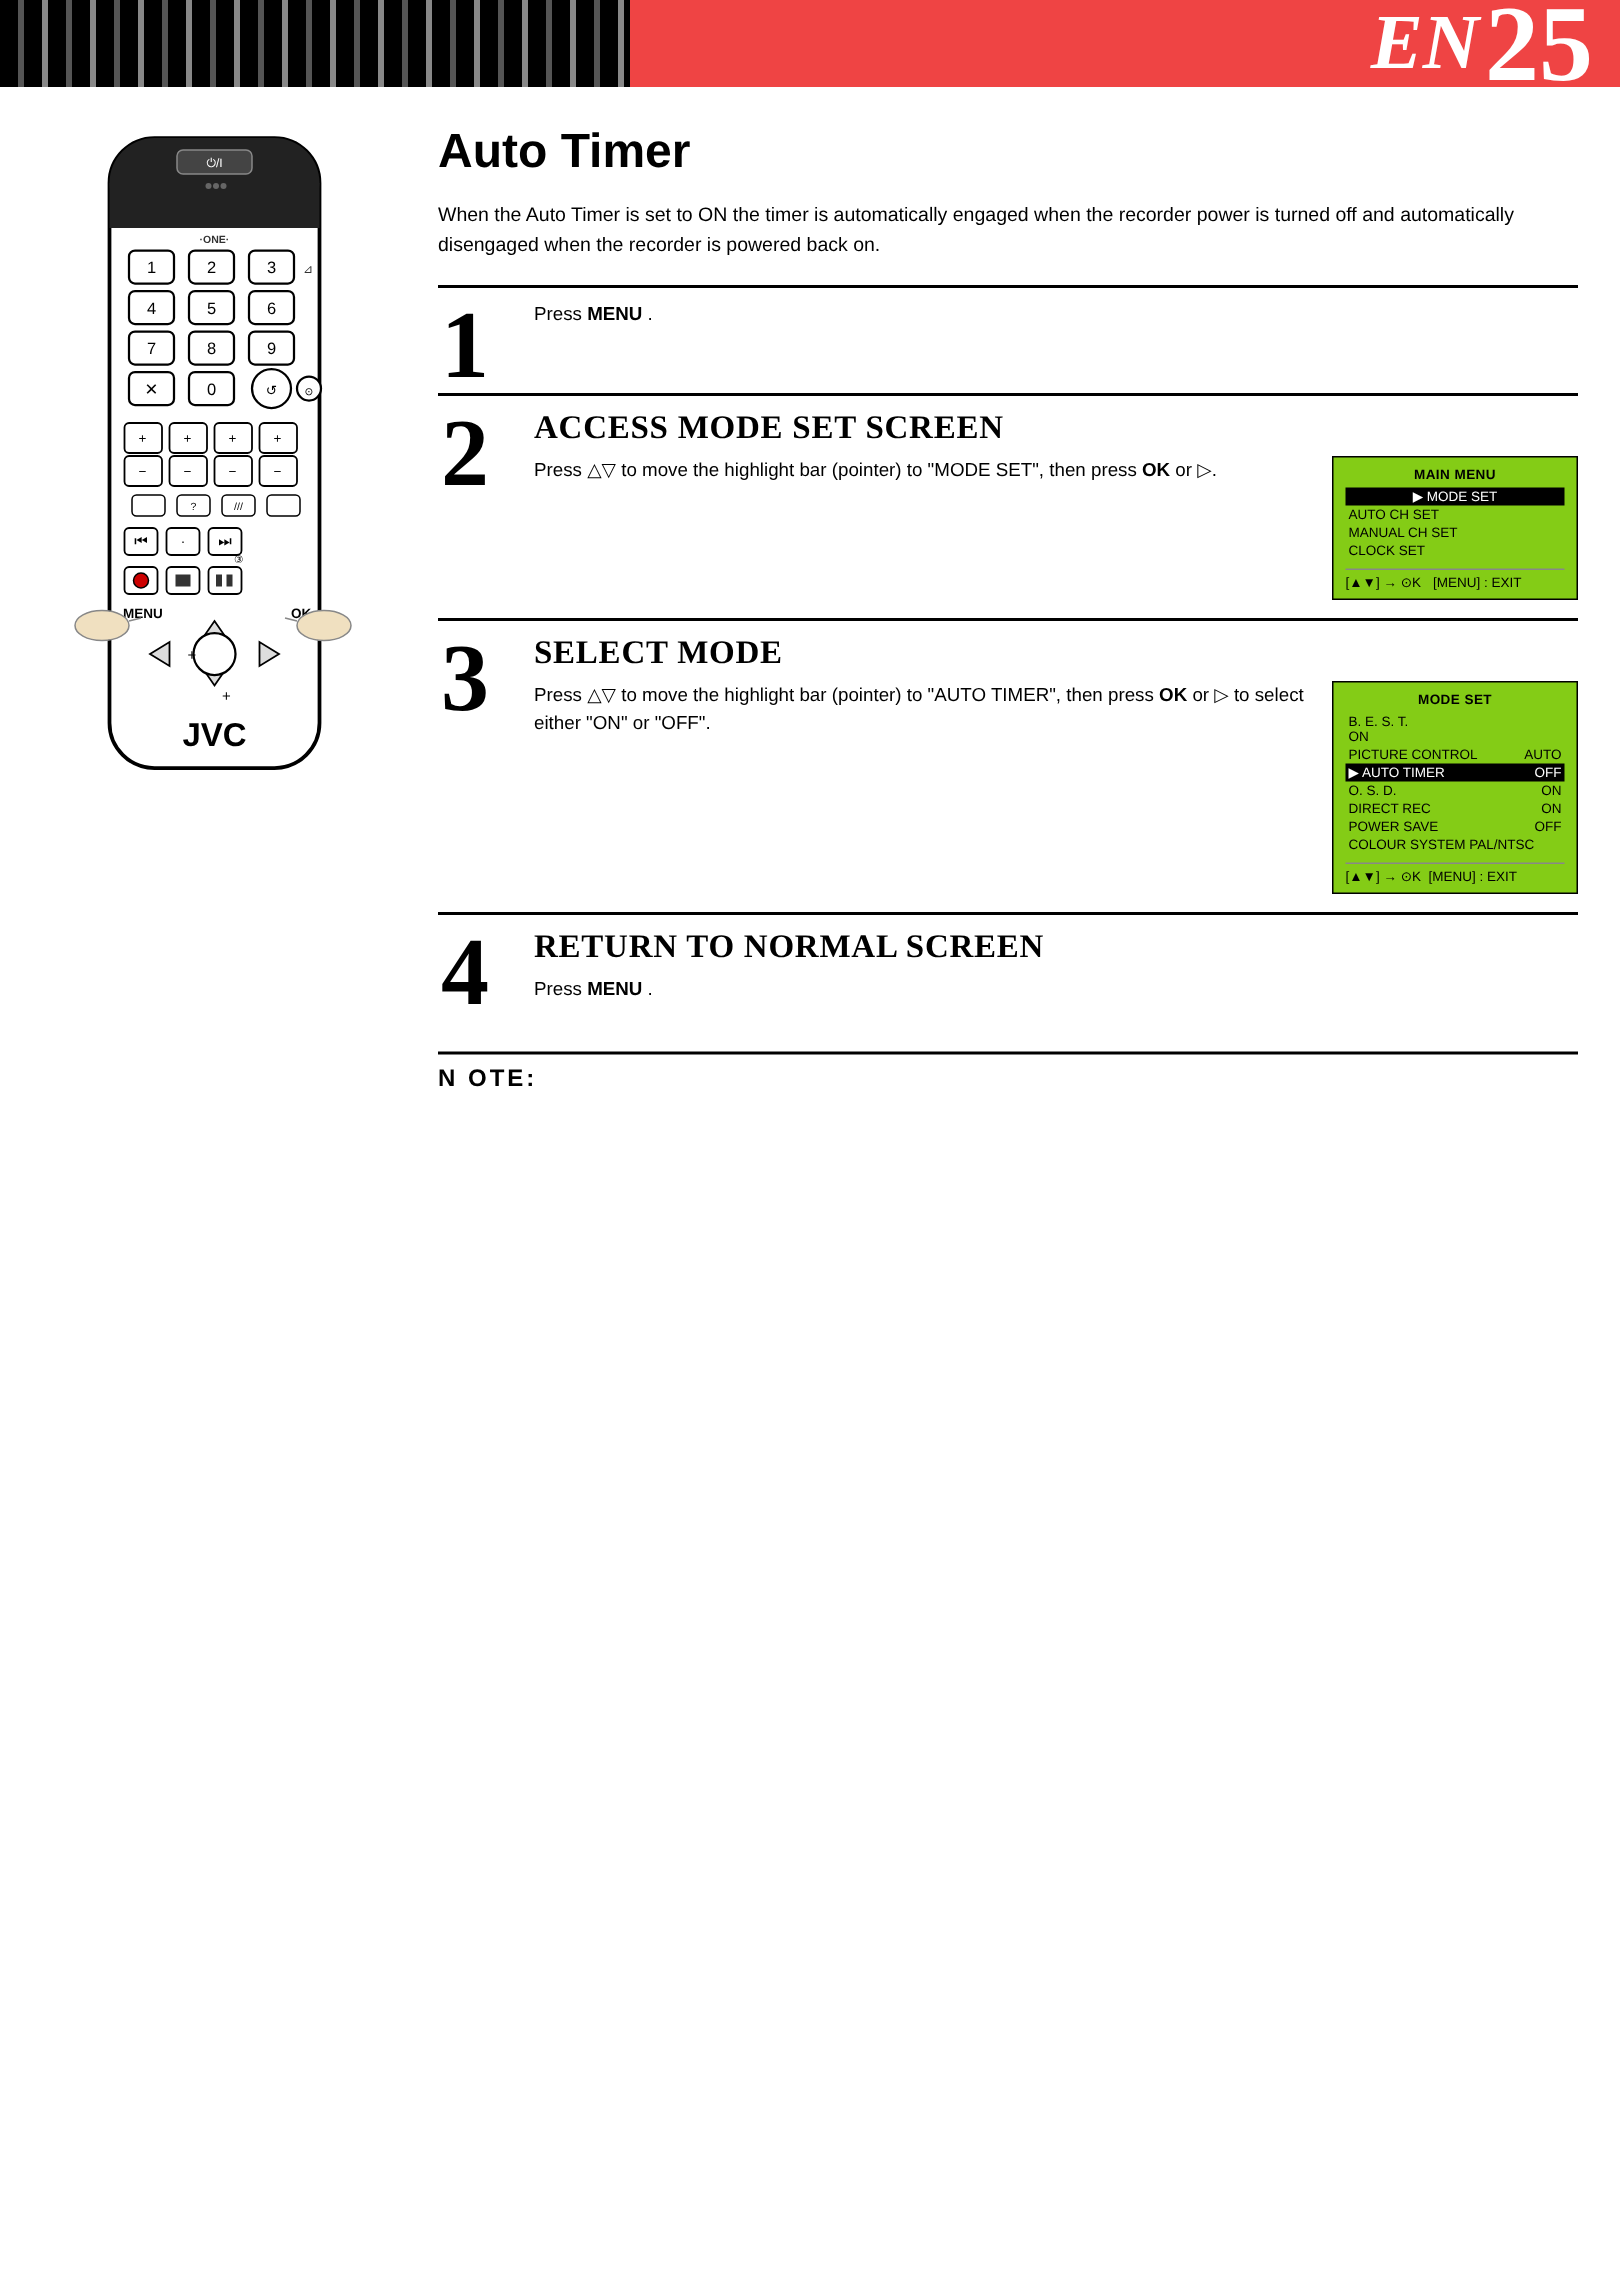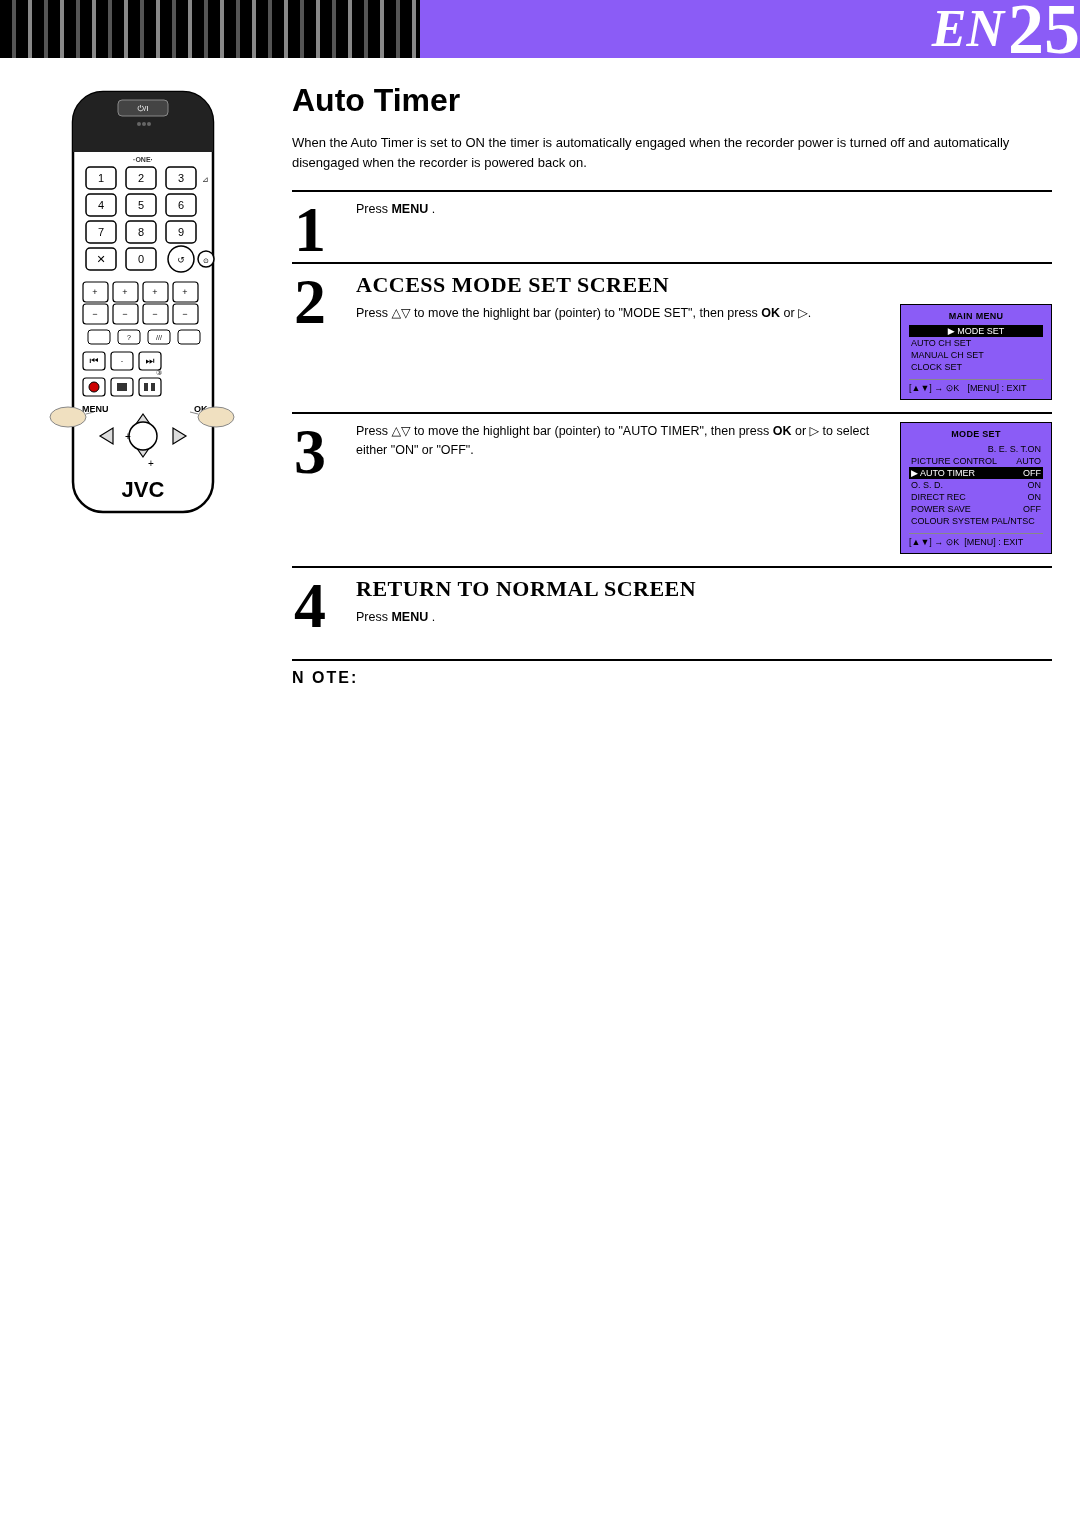--- a/index.html
+++ b/index.html
@@ -9,24 +9,25 @@
       background: #fff;
       font-family: Arial, Helvetica, sans-serif;
       font-size: 14px;
       color: #000;
     }
 
     
     .header-bar {
       width: 100%;
       height: 58px;
-      background: #8b5cf6;
+      background: #ef4444;
       display: flex;
       align-items: center;
       justify-content: flex-end;
+      padding-right: 18px;
       position: relative;
     }
     .header-stripe {
       position: absolute;
       left: 0; top: 0;
       width: 420px; height: 100%;
       background: repeating-linear-gradient(
         90deg,
         #000 0px, #000 12px,
         #555 12px, #555 16px,
@@ -127,23 +128,23 @@
     }
     .step-text-part {
       flex: 1;
     }
 
     
     .screen-box {
       border: 1.5px solid #000;
       padding: 6px 8px;
       font-size: 10px;
-      width: 152px;
+      width: 164px;
       flex-shrink: 0;
-      background: #8b5cf6;
+      background: #84cc16;
     }
     .screen-title {
       text-align: center;
       font-size: 9px;
       font-weight: bold;
       margin-bottom: 4px;
       letter-spacing: 0.3px;
     }
     .screen-item {
       font-size: 9px;
@@ -356,29 +357,30 @@
               <span>&nbsp;&nbsp;[MENU] : EXIT</span>
             </div>
           </div>
         </div>
       </div>
     </div>
 
     <div class="step">
       <div class="step-number">3</div>
       <div class="step-content">
+        <div class="step-heading">SELECT MODE</div>
         <div class="step-with-screen">
           <div class="step-text-part">
             <div class="step-body">
               Press △▽ to move the highlight bar (pointer) to "AUTO TIMER", then press <strong>OK</strong> or ▷ to select either "ON" or "OFF".
             </div>
           </div>
           <div class="screen-box">
             <div class="screen-title">MODE SET</div>
-            <div style="display:flex;justify-content:flex-end;" class="screen-item">
+            <div style="display:flex;justify-content:flex-start;flex-direction:column;" class="screen-item">
               <span>B. E. S. T.</span>
                 <span>ON</span>
             </div>
             <div style="display:flex;justify-content:space-between;" class="screen-item">
               <span>PICTURE CONTROL</span>
                 <span>AUTO</span>
             </div>
             <div style="display:flex;justify-content:space-between;" class="screen-item highlighted">
               <span>▶ AUTO TIMER</span>
                 <span>OFF</span>

